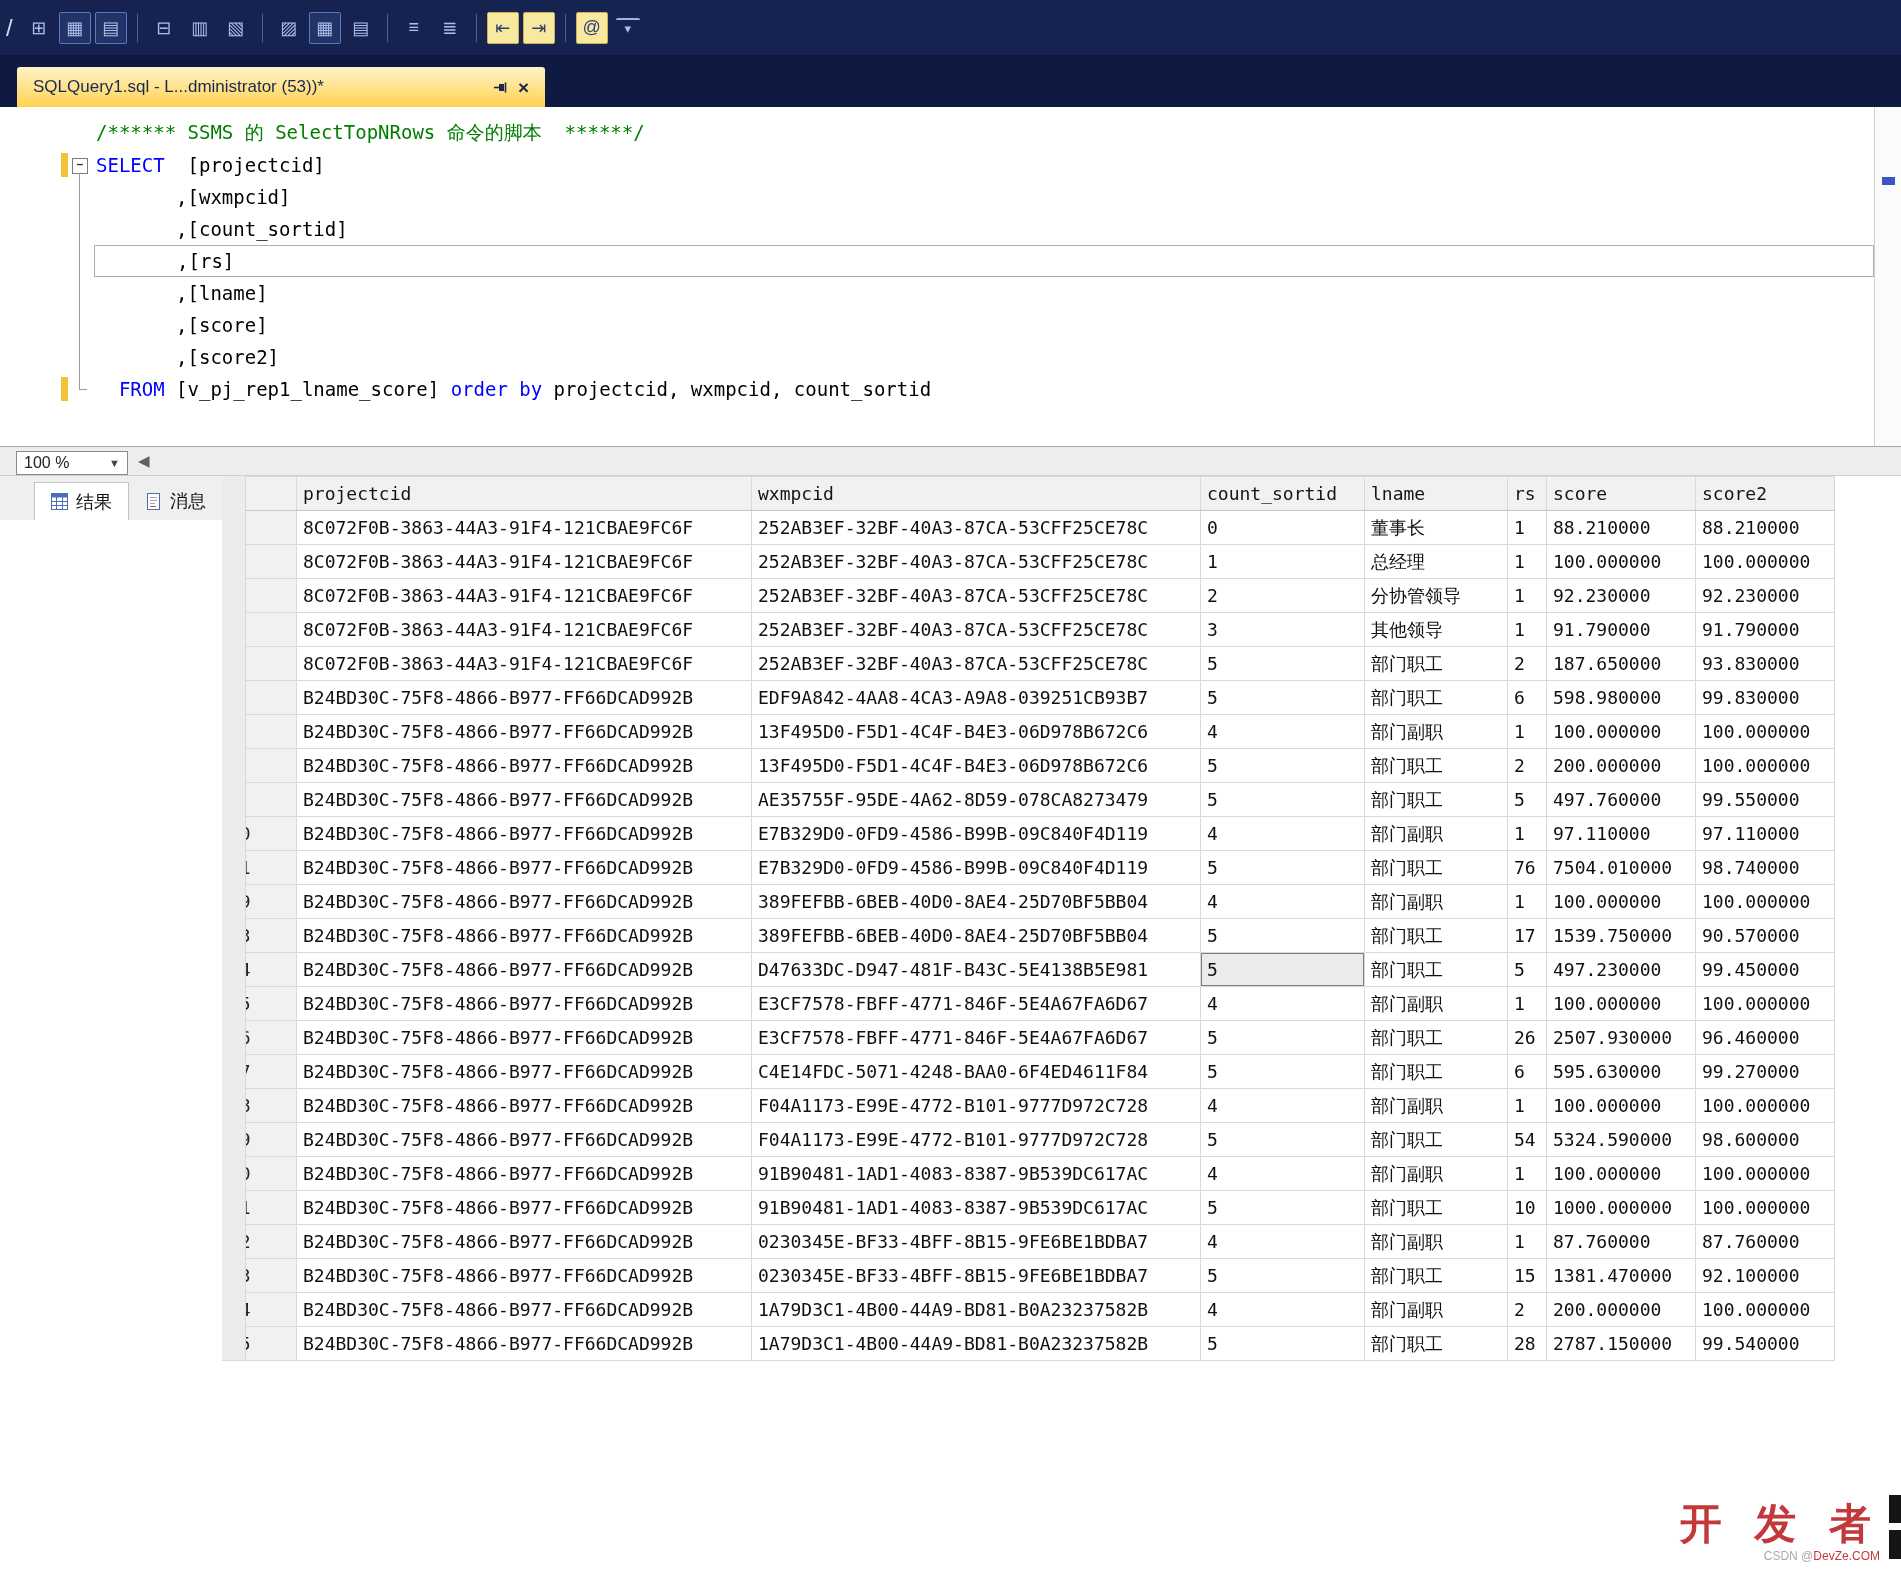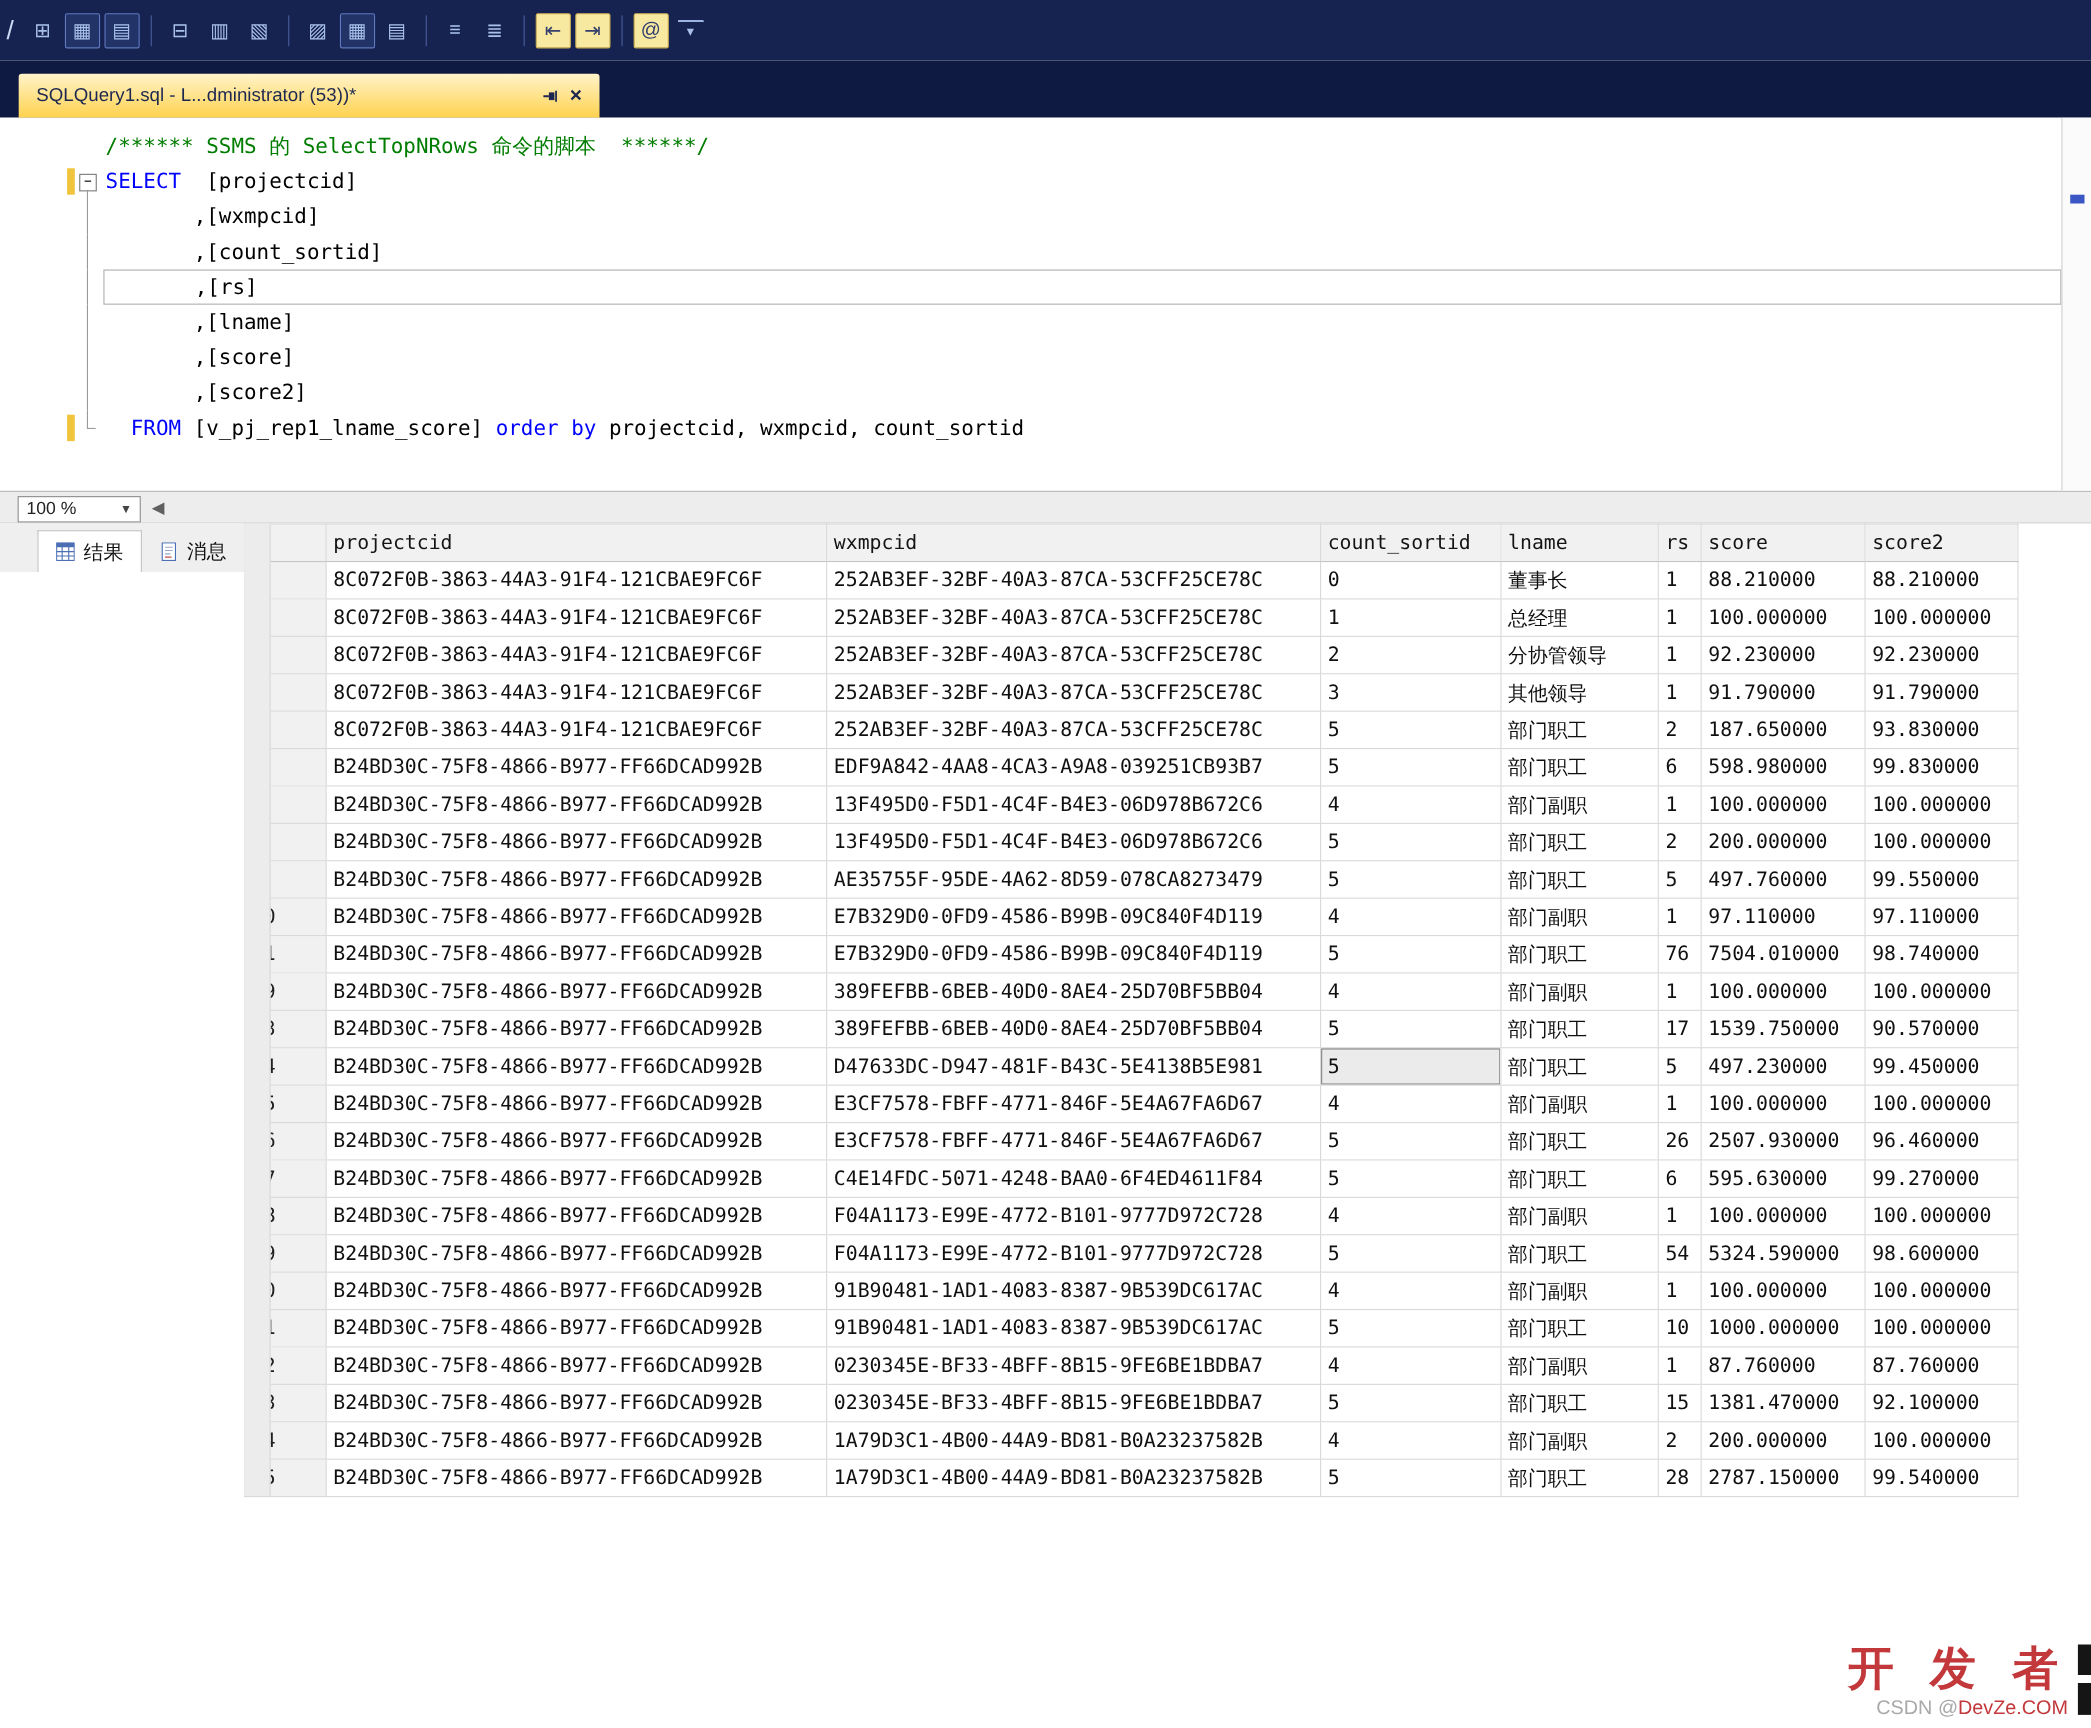--- a/index.html
+++ b/index.html
@@ -97,21 +97,21 @@
     overflow:hidden; white-space:nowrap;
   }
   #rgrid th { background:#f1f1f1; font-weight:normal; color:#141414; border-bottom:1px solid #c6c6c6; }
   #rgrid td.rn { background:#f1f1f1; color:#222; }
   #rgrid td.sel { background:#ebebeb; box-shadow: inset 0 0 0 1px #7d7d7d; }
 
   
   .watermark { position:absolute; right:21px; bottom:8px; text-align:right; pointer-events:none; }
   .wm1 { font-size:42px; font-weight:bold; color:#c2383b; letter-spacing:9px; line-height:1.1;
          font-family:"DejaVu Sans", sans-serif; }
-  .wm2 { font-size:18px; margin-top:2px; }
+  .wm2 { font-size:12px; margin-top:2px; }
   .wm-gray { color:#a9a9a9; } .wm-red { color:#c2383b; }
   .edge-mark {
     position:absolute; right:0; bottom:12px; width:12px; height:64px;
     background:linear-gradient(#151515 0 44%, transparent 44% 54%, #151515 54% 100%);
   }
 </style>
 </head>
 <body>
 
 <div class="window">

